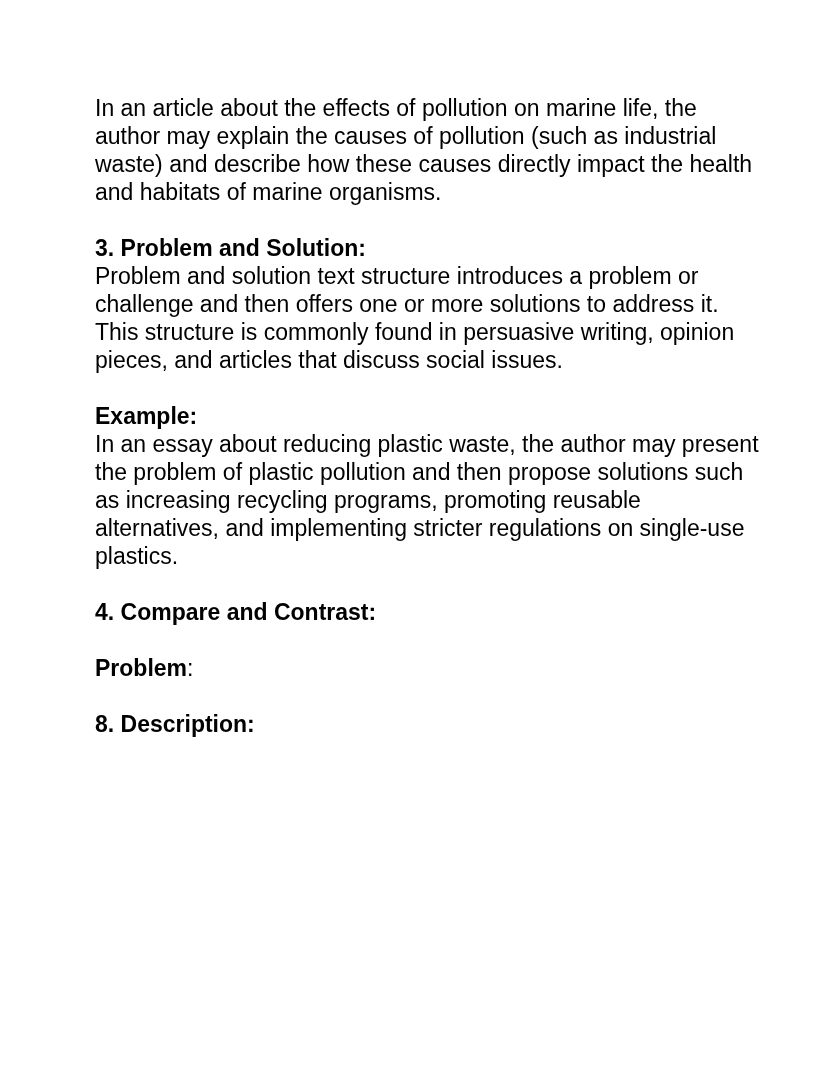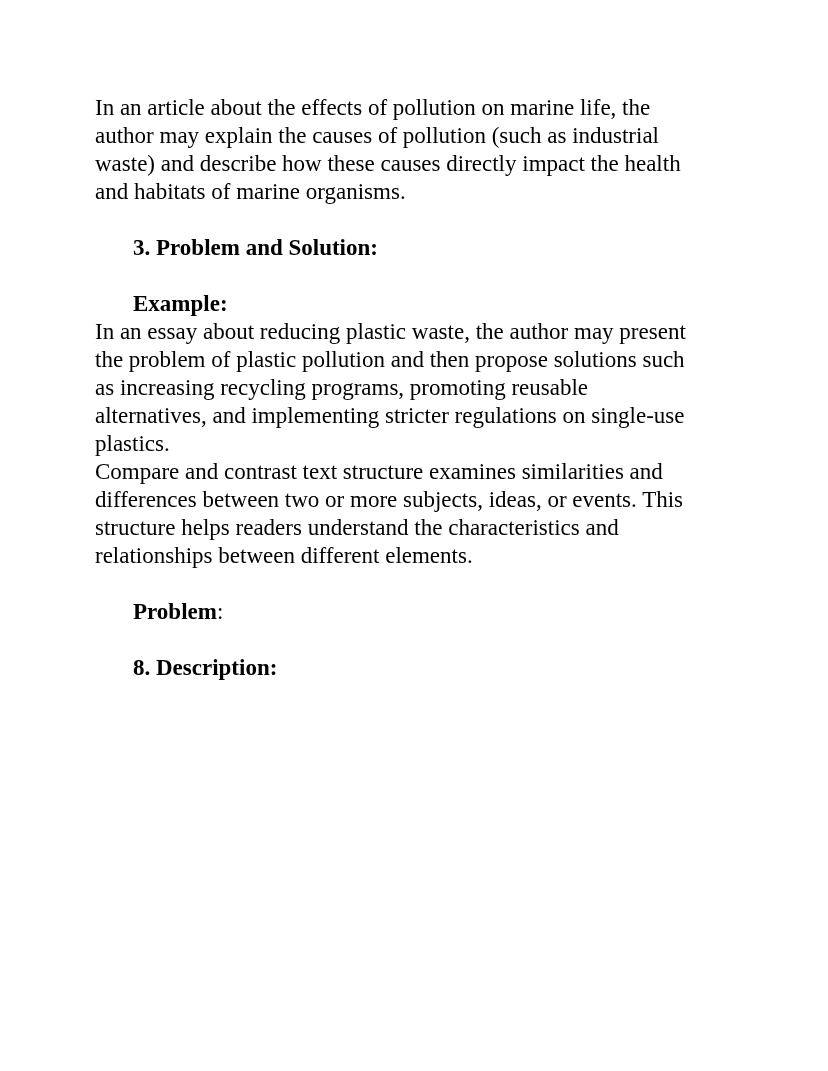--- a/index.html
+++ b/index.html
@@ -12,69 +12,69 @@
     width: 828px;
     height: 1071px;
     background: #ffffff;
     overflow: hidden;
   }
   .content {
     position: absolute;
     left: 95px;
     top: 94px;
     width: 700px;
-    font-family: Liberation Serif, serif;
+    font-family: Liberation Sans, sans-serif;
     font-size: 23px;
     line-height: 28px;
     color: #000000;
   }
   .para {
     margin: 0;
     white-space: pre-line; 
   }
   .heading {
     margin: 28px 0 0 0; 
     font-weight: normal;
     white-space: pre-line;
   }
   .heading .bold {
     font-weight: bold;
-    margin-left: 38px;
   }
   .heading .suffix {
     font-weight: normal;
   }
 </style>
 </head>
 <body>
 
 <div class="page">
   <div class="content">
 
     <p class="para">In an article about the effects of pollution on marine life, the
 author may explain the causes of pollution (such as industrial
 waste) and describe how these causes directly impact the health
 and habitats of marine organisms.</p>
 
     <p class="heading"><span class="bold">3. Problem and Solution:</span><span class="suffix"></span></p>
 
+    <p class="para">Problem and solution text structure introduces a problem or
+challenge and then offers one or more solutions to address it.
+This structure is commonly found in persuasive writing, opinion
+pieces, and articles that discuss social issues.</p>
 
     <p class="heading"><span class="bold">Example:</span><span class="suffix"></span></p>
 
     <p class="para">In an essay about reducing plastic waste, the author may present
 the problem of plastic pollution and then propose solutions such
 as increasing recycling programs, promoting reusable
 alternatives, and implementing stricter regulations on single-use
 plastics.</p>
 
+    <p class="heading"><span class="bold">4. Compare and Contrast:</span><span class="suffix"></span></p>
 
-    <p class="para">Compare and contrast text structure examines similarities and
-differences between two or more subjects, ideas, or events. This
-structure helps readers understand the characteristics and
-relationships between different elements.</p>
 
     <p class="heading"><span class="bold">Problem</span><span class="suffix">:</span></p>
 
 
     <p class="heading"><span class="bold">8. Description:</span><span class="suffix"></span></p>
 
   </div>
 </div>
 
 </body></html>

